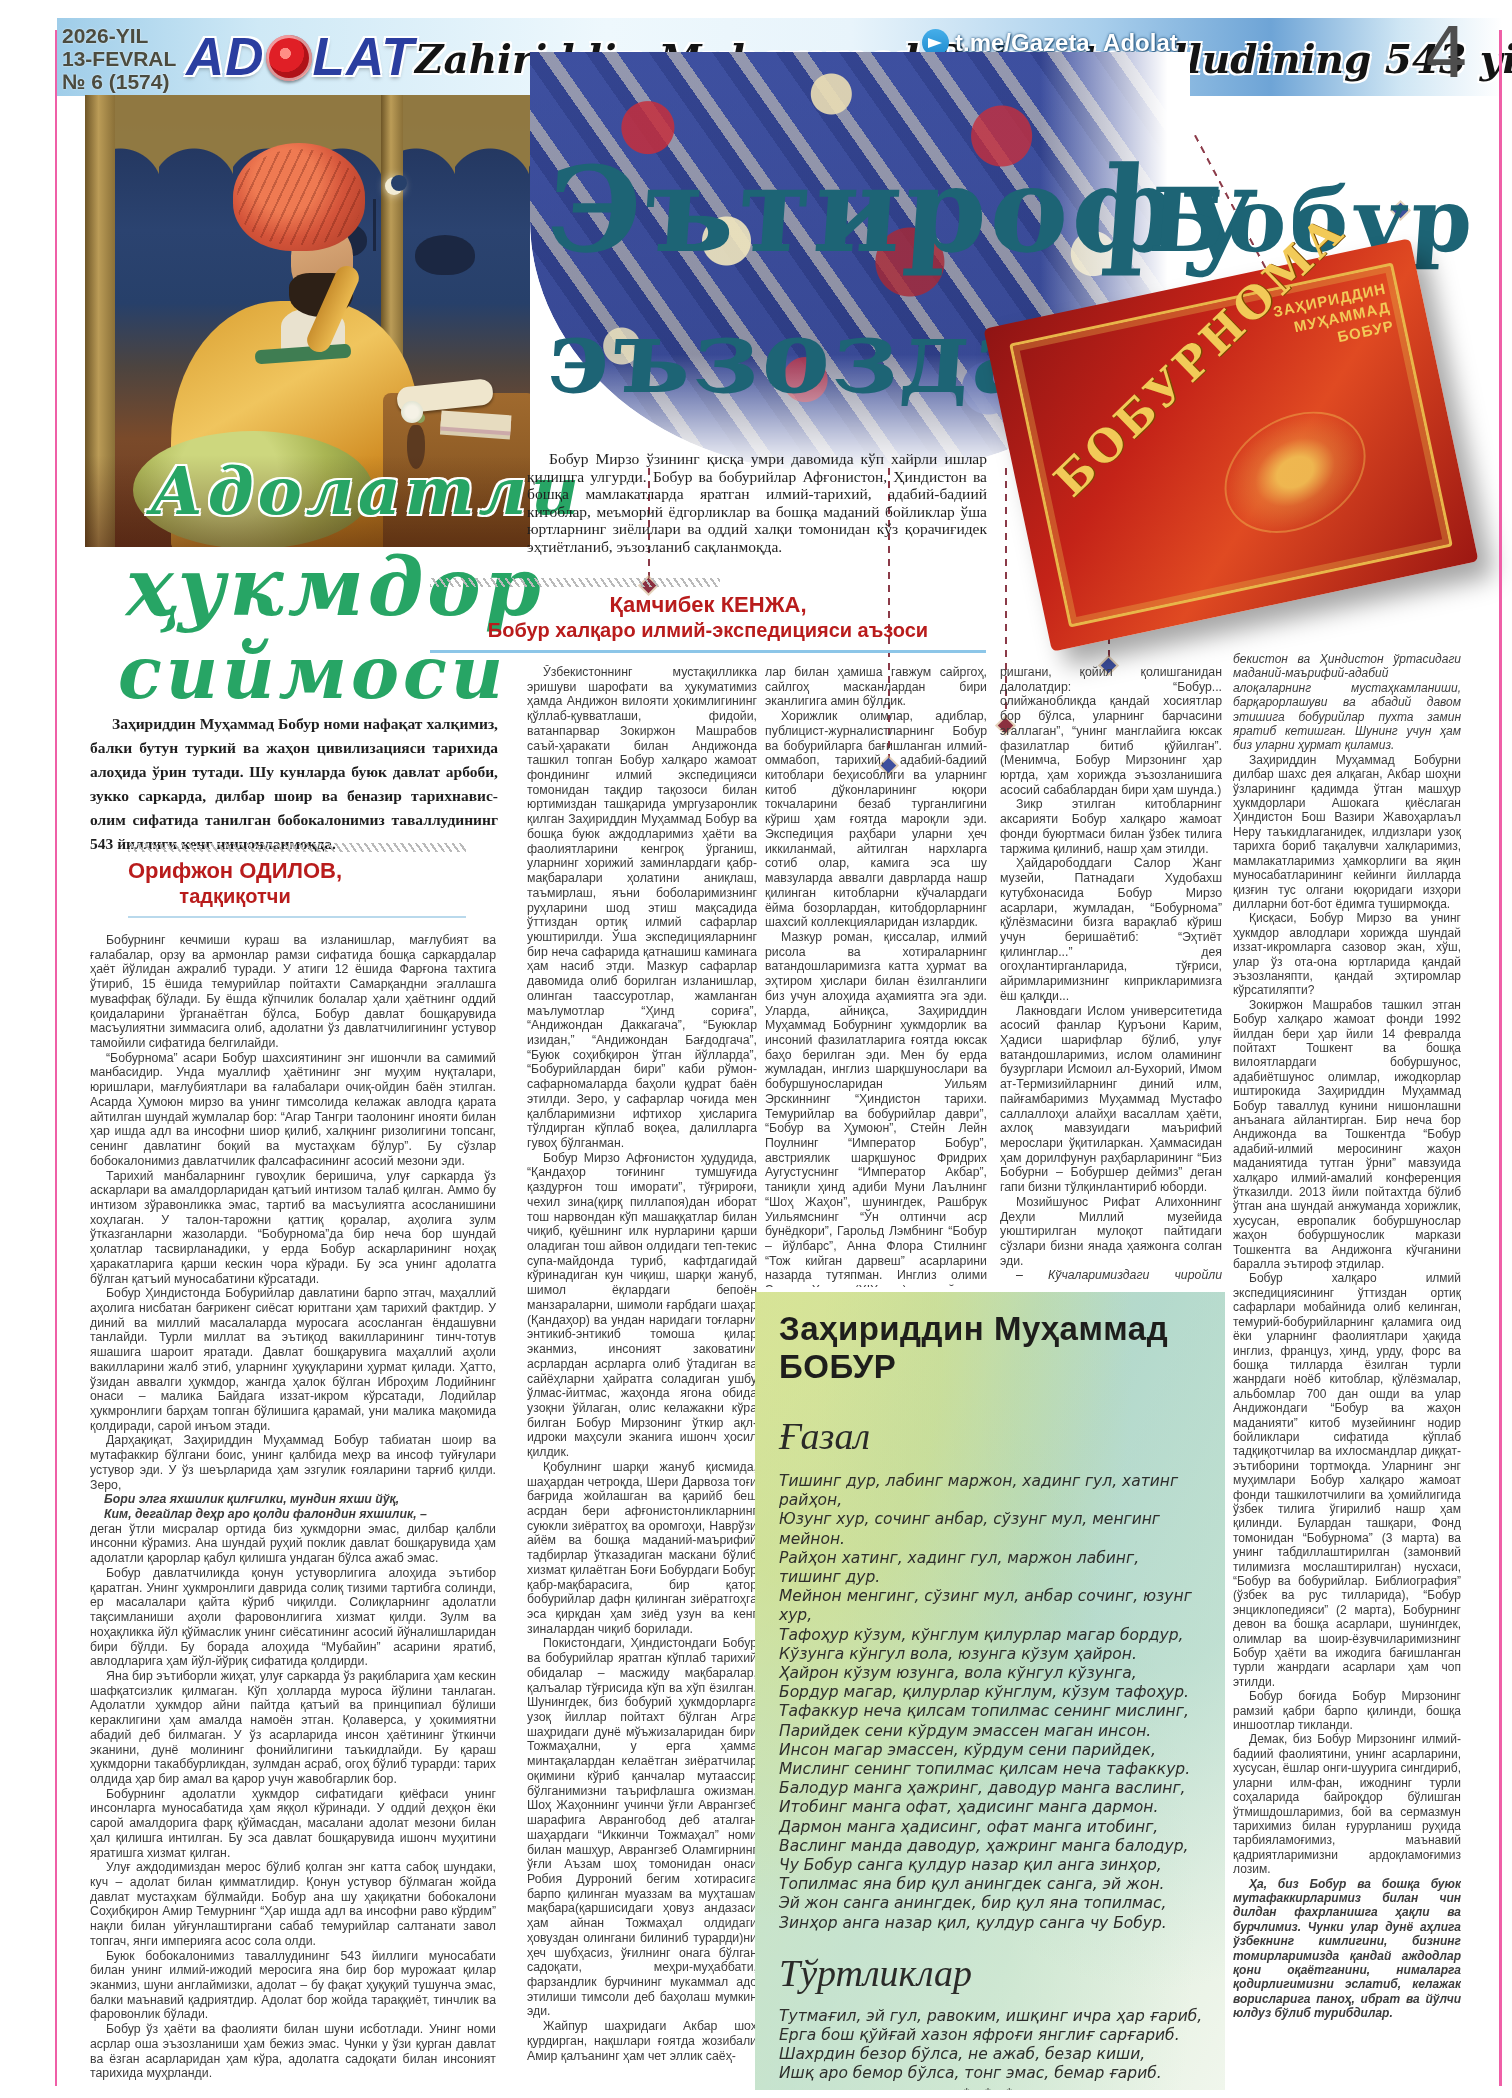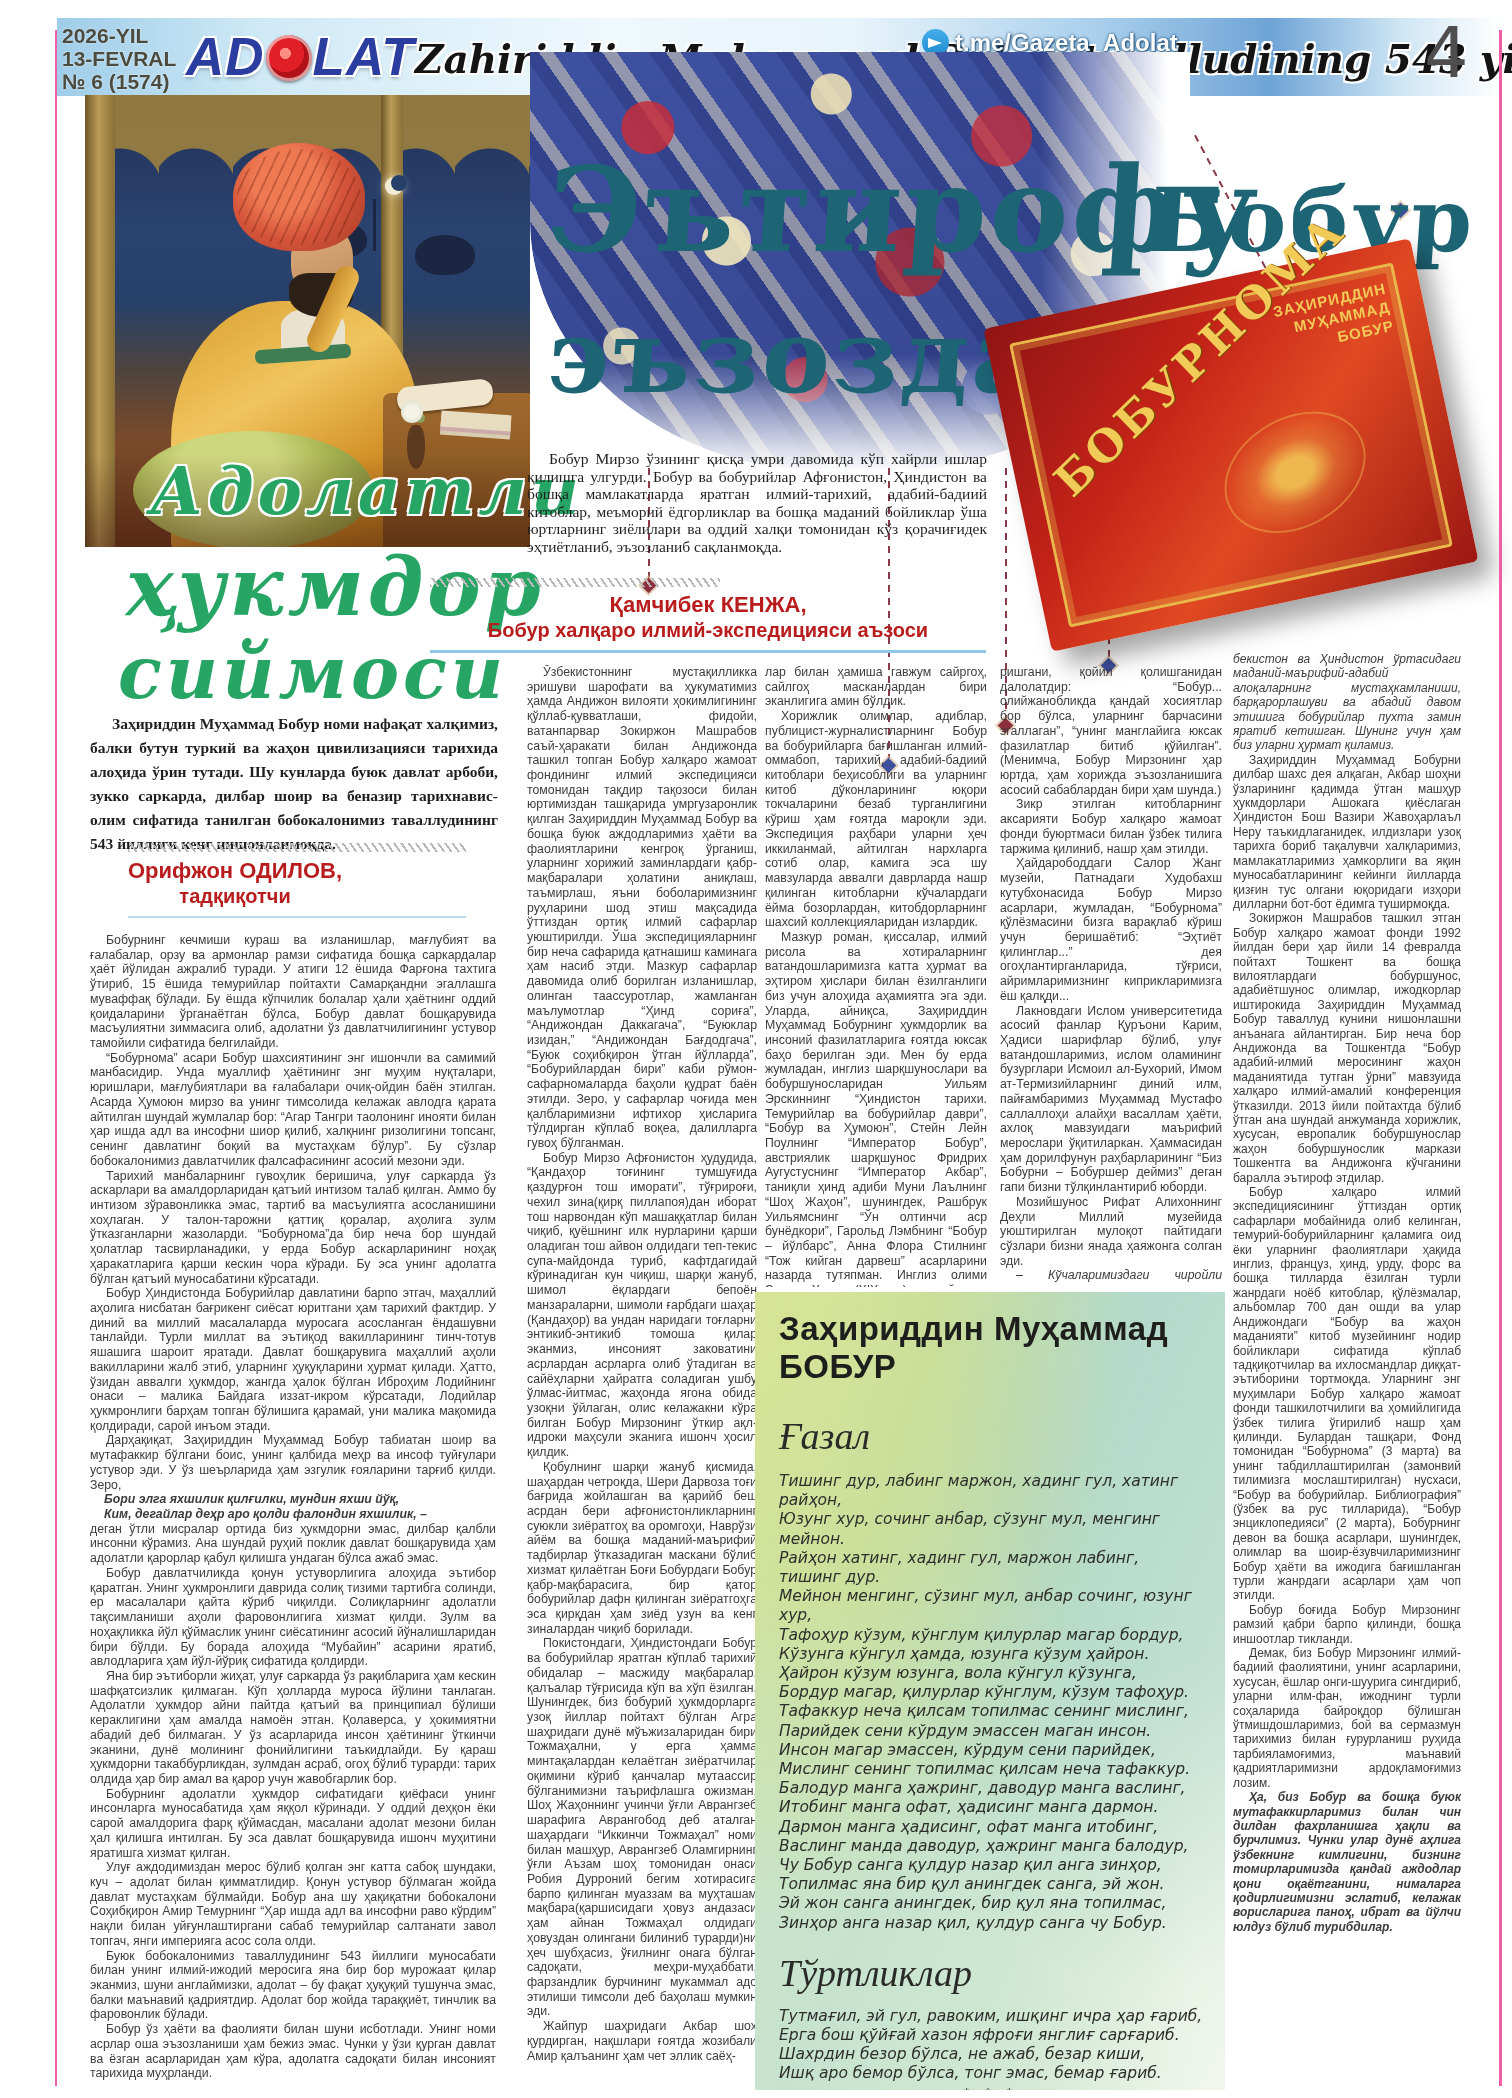--- a/index.html
+++ b/index.html
@@ -268,38 +268,39 @@
       <p class="cont">ришгани, қойил қолишганидан далолатдир: “Бобур... олийжанобликда қандай хосиятлар бор бўлса, уларнинг барчасини эгаллаган”, “унинг манглайига юксак фазилатлар битиб қўйилган”. (Менимча, Бобур Мирзонинг ҳар юртда, ҳам хорижда эъзозланишига асосий сабаблардан бири ҳам шунда.)</p>
       <p class="">Зикр этилган китобларнинг аксарияти Бобур халқаро жамоат фонди буюртмаси билан ўзбек тилига таржима қилиниб, нашр ҳам этилди.</p>
       <p class="">Ҳайдарободдаги Салор Жанг музейи, Патнадаги Худобахш кутубхонасида Бобур Мирзо асарлари, жумладан, “Бобурнома” қўлёзмасини бизга варақлаб кўриш учун беришаётиб: “Эҳтиёт қилинглар...” дея огоҳлантирганларида, тўғриси, айримларимизнинг киприкларимизга ёш қалқди...</p>
       <p class="">Лакновдаги Ислом университетида асосий фанлар Қуръони Карим, Ҳадиси шарифлар бўлиб, улуғ ватандошларимиз, ислом оламининг бузурглари Исмоил ал-Бухорий, Имом ат-Термизийларнинг диний илм, пайғамбаримиз Муҳаммад Мустафо саллаллоҳи алайҳи васаллам ҳаёти, ахлоқ мавзуидаги маърифий мерослари ўқитиларкан. Ҳаммасидан ҳам дорилфунун раҳбарларининг “Биз Бобурни – Бобуршер деймиз” деган гапи бизни тўлқинлантириб юборди.</p>
       <p class="">Мозийшунос Рифат Алихоннинг Деҳли Миллий музейида уюштирилган мулоқот пайтидаги сўзлари бизни янада ҳаяжонга солган эди.</p>
       <p class="ital">– Кўчаларимиздаги чиройли хиёбонлар, фавворалар, мақбараю муҳташам биноларни кўрсангиз, билингки, улар Бобур ва бобурийлардан қолган ёки ўшалардан ўрганиб, андоза олиб бунёд этилган, – деб эди у. – Ўз-</p>
     </div>
   <div class="abs body-col" style="left:1233px;top:652px;width:228px;height:1435px;font-size:12px;line-height:14.4px;">
       <p class="ital cont">бекистон ва Ҳиндистон ўртасидаги маданий-маърифий-адабий алоқаларнинг мустаҳкамланиши, барқарорлашуви ва абадий давом этишига бобурийлар пухта замин яратиб кетишган. Шунинг учун ҳам биз уларни ҳурмат қиламиз.</p>
       <p class="">Заҳириддин Муҳаммад Бобурни дилбар шахс дея алқаган, Акбар шоҳни ўзларининг қадимда ўтган машҳур ҳукмдорлари Ашокага қиёслаган Ҳиндистон Бош Вазири Жавоҳарлаъл Неру таъкидлаганидек, илдизлари узоқ тарихга бориб тақалувчи халқларимиз, мамлакатларимиз ҳамкорлиги ва яқин муносабатларининг кейинги йилларда қизғин тус олгани юқоридаги изҳори дилларни бот-бот ёдимга туширмоқда.</p>
+      <p class="">Қисқаси, Бобур Мирзо ва унинг ҳукмдор авлодлари хорижда шундай иззат-икромларга сазовор экан, хўш, улар ўз ота-она юртларида қандай эъзозланяпти, қандай эҳтиромлар кўрсатиляпти?</p>
       <p class="">Зокиржон Машрабов ташкил этган Бобур халқаро жамоат фонди 1992 йилдан бери ҳар йили 14 февралда пойтахт Тошкент ва бошқа вилоятлардаги бобуршунос, адабиётшунос олимлар, ижодкорлар иштирокида Заҳириддин Муҳаммад Бобур таваллуд кунини нишонлашни анъанага айлантирган. Бир неча бор Андижонда ва Тошкентда “Бобур адабий-илмий меросининг жаҳон маданиятида тутган ўрни” мавзуида халқаро илмий-амалий конференция ўтказилди. 2013 йили пойтахтда бўлиб ўтган ана шундай анжуманда хорижлик, хусусан, европалик бобуршунослар жаҳон бобуршунослик маркази Тошкентга ва Андижонга кўчганини баралла эътироф этдилар.</p>
       <p class="">Бобур халқаро илмий экспедициясининг ўттиздан ортиқ сафарлари мобайнида олиб келинган, темурий-бобурийларнинг қаламига оид ёки уларнинг фаолиятлари ҳақида инглиз, француз, ҳинд, урду, форс ва бошқа тилларда ёзилган турли жанрдаги ноёб китоблар, қўлёзмалар, альбомлар 700 дан ошди ва улар Андижондаги “Бобур ва жаҳон маданияти” китоб музейининг нодир бойликлари сифатида кўплаб тадқиқотчилар ва ихлосмандлар диққат-эътиборини тортмоқда. Уларнинг энг муҳимлари Бобур халқаро жамоат фонди ташкилотчилиги ва ҳомийлигида ўзбек тилига ўгирилиб нашр ҳам қилинди. Булардан ташқари, Фонд томонидан “Бобурнома” (3 марта) ва унинг табдиллаштирилган (замонвий тилимизга мослаштирилган) нусхаси, “Бобур ва бобурийлар. Библиография” (ўзбек ва рус тилларида), “Бобур энциклопедияси” (2 марта), Бобурнинг девон ва бошқа асарлари, шунингдек, олимлар ва шоир-ёзувчиларимизнинг Бобур ҳаёти ва ижодига бағишланган турли жанрдаги асарлари ҳам чоп этилди.</p>
       <p class="">Бобур боғида Бобур Мирзонинг рамзий қабри барпо қилинди, бошқа иншоотлар тикланди.</p>
       <p class="">Демак, биз Бобур Мирзонинг илмий-бадиий фаолиятини, унинг асарларини, хусусан, ёшлар онги-шуурига сингдириб, уларни илм-фан, ижоднинг турли соҳаларида байроқдор бўлишган ўтмишдошларимиз, бой ва сермазмун тарихимиз билан ғурурланиш руҳида тарбияламоғимиз, маънавий қадриятларимизни ардоқламоғимиз лозим.</p>
       <p class="bital">Ҳа, биз Бобур ва бошқа буюк мутафаккирларимиз билан чин дилдан фахрланишга ҳақли ва бурчлимиз. Чунки улар дунё аҳлига ўзбекнинг кимлигини, бизнинг томирларимизда қандай аждодлар қони оқаётганини, нималарга қодирлигимизни эслатиб, келажак ворисларига паноҳ, ибрат ва йўлчи юлдуз бўлиб турибдилар.</p>
     </div>
 
   <div class="abs poetry">
     <div class="poetry-inner">
       <div class="poet-name">Заҳириддин Муҳаммад БОБУР</div>
       <div class="poem-sec-title" style="margin-top:28px;">Ғазал</div>
       <div style="margin-top:14px;">
           <div class="poem-line">Тишинг дур, лабинг маржон, хадинг гул, хатинг райҳон,</div>
           <div class="poem-line">Юзунг хур, сочинг анбар, сўзунг мул, менгинг мейнон.</div>
           <div class="poem-line">Райҳон хатинг, хадинг гул, маржон лабинг, тишинг дур.</div>
           <div class="poem-line">Мейнон менгинг, сўзинг мул, анбар сочинг, юзунг хур,</div>
           <div class="poem-line">Тафоҳур кўзум, кўнглум қилурлар магар бордур,</div>
-          <div class="poem-line">Кўзунга кўнгул ҳамда, юзунга кўзум ҳайрон.</div>
+          <div class="poem-line">Кўзунга кўнгул вола, юзунга кўзум ҳайрон.</div>
           <div class="poem-line">Ҳайрон кўзум юзунга, вола кўнгул кўзунга,</div>
           <div class="poem-line">Бордур магар, қилурлар кўнглум, кўзум тафоҳур.</div>
           <div class="poem-line">Тафаккур неча қилсам топилмас сенинг мислинг,</div>
           <div class="poem-line">Парийдек сени кўрдум эмассен маган инсон.</div>
           <div class="poem-line">Инсон магар эмассен, кўрдум сени парийдек,</div>
           <div class="poem-line">Мислинг сенинг топилмас қилсам неча тафаккур.</div>
           <div class="poem-line">Балодур манга ҳажринг, даводур манга васлинг,</div>
           <div class="poem-line">Итобинг манга офат, ҳадисинг манга дармон.</div>
           <div class="poem-line">Дармон манга ҳадисинг, офат манга итобинг,</div>
           <div class="poem-line">Васлинг манда даводур, ҳажринг манга балодур,</div>

